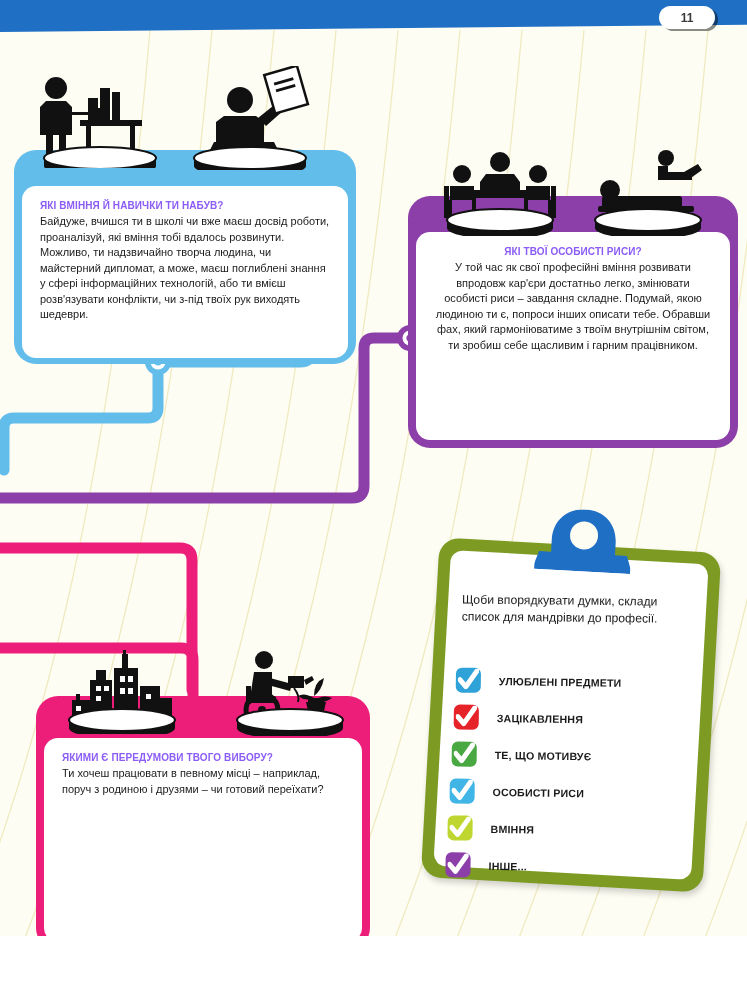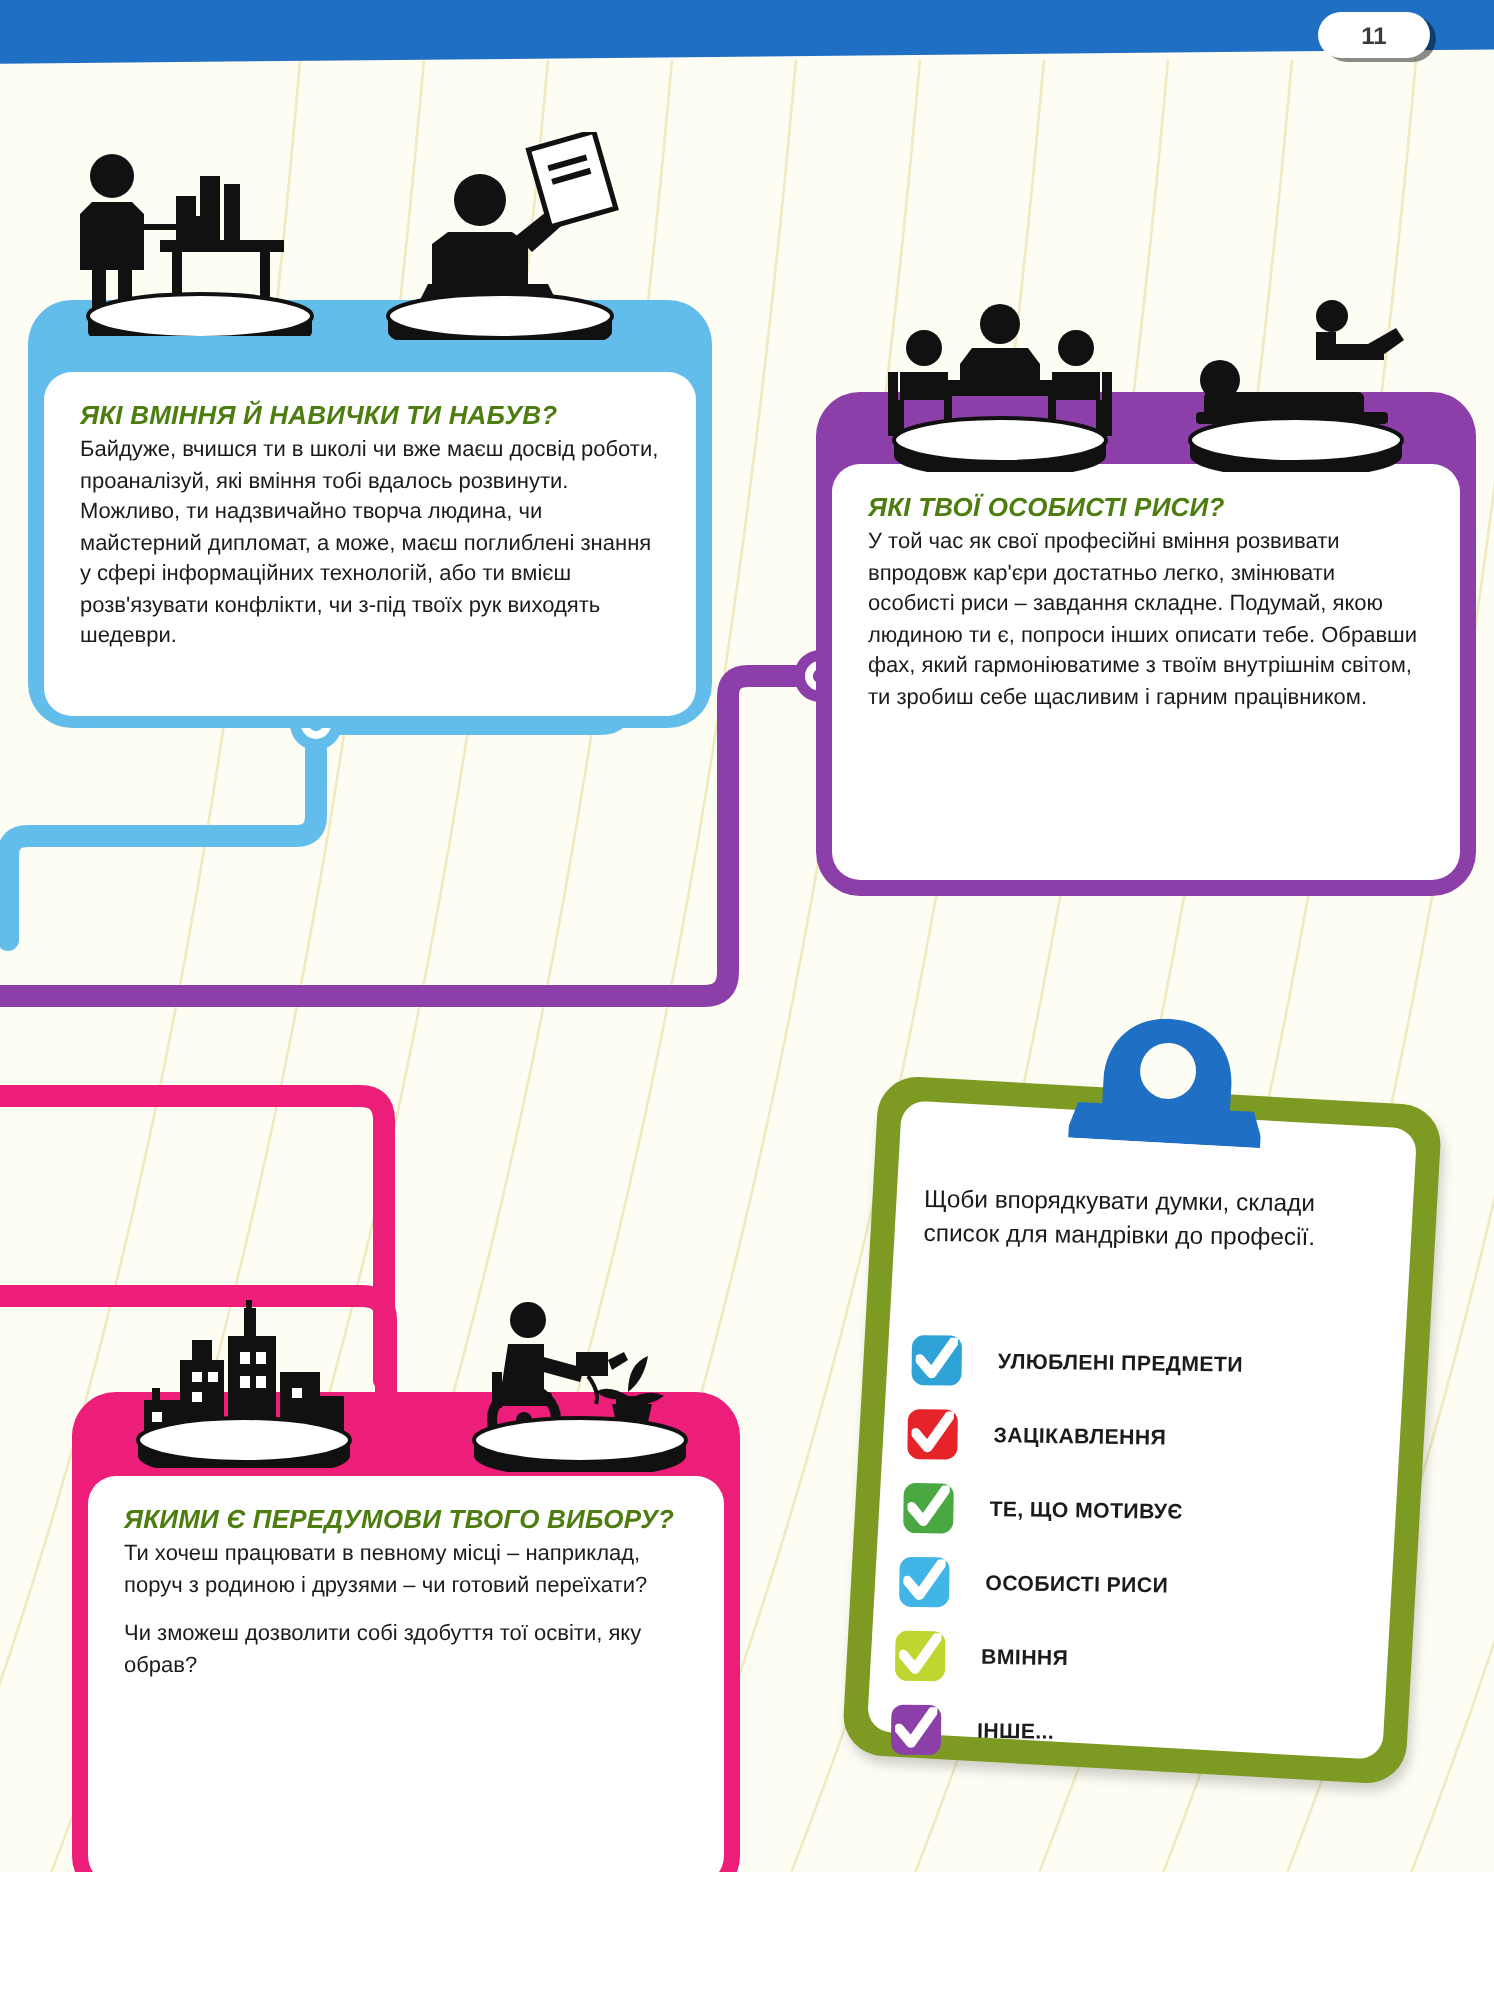--- a/index.html
+++ b/index.html
@@ -47,40 +47,39 @@
   }
   .card-inner {
     position: absolute;
     background: #fff;
     border-radius: 14px;
     z-index: 4;
     padding: 14px 18px 10px 18px;
   }
   .card-title {
     font-weight: 700;
-    font-size: 13px;
+    font-size: 10px;
     letter-spacing: .1px;
-    color: #4d7c0f;
+    color: #8b5cf6;
     margin-bottom: 3px;
-    font-style: italic;
   }
   .card-body p {
     font-size: 11px;
     line-height: 1.41;
     color: #1b1b1b;
     margin-bottom: 9px;
   }
   .card-body p:last-child { margin-bottom: 0; }
 
   
   #card-skills-outer { left: 14px; top: 150px; width: 342px; height: 214px; background: #63bdeb; }
   #card-skills-inner { left: 22px; top: 186px; width: 326px; height: 172px; }
 
   #card-traits-outer { left: 408px; top: 196px; width: 330px; height: 252px; background: #8c3fa8; }
-  #card-traits-inner { left: 416px; top: 232px; width: 314px; height: 208px; }
+  #card-traits-inner { left: 416px; top: 232px; width: 314px; height: 208px; text-align: center; }
 
   #card-prereq-outer { left: 36px; top: 696px; width: 334px; height: 254px; background: #ec1e79; }
   #card-prereq-inner { left: 44px; top: 738px; width: 318px; height: 204px; }
 
   
   .illu { position: absolute; z-index: 5; }
 
   
   #clipboard-wrap {
     position: absolute;
@@ -341,21 +340,20 @@
     <div class="card-body">
       <p>У той час як свої професійні вміння розвивати впродовж кар'єри достатньо легко, змінювати особисті риси – завдання складне. Подумай, якою людиною ти є, попроси інших описати тебе. Обравши фах, який гармоніюватиме з твоїм внутрішнім світом, ти зробиш себе щасливим і гарним працівником.</p>
     </div>
   </div>
 
   <div class="card-outer" id="card-prereq-outer"></div>
   <div class="card-inner" id="card-prereq-inner">
     <div class="card-title">ЯКИМИ Є ПЕРЕДУМОВИ ТВОГО ВИБОРУ?</div>
     <div class="card-body">
       <p>Ти хочеш працювати в певному місці – наприклад, поруч з родиною і друзями – чи готовий переїхати?</p>
-      <p>Чи зможеш дозволити собі здобуття тої освіти, яку обрав?</p>
     </div>
   </div>
 
   <div id="clipboard-wrap">
     <div id="clipboard-frame"></div>
     <div id="clipboard-paper"></div>
     <svg id="clipboard-clip" viewBox="0 0 96 62">
       <path d="M48 0 C 28 0 16 14 16 32 L16 44 L4 44 L-2 62 L98 62 L92 44 L80 44 L80 32 C80 14 68 0 48 0 Z" fill="#1f6fc4"></path>
       <circle cx="48" cy="26" r="14" fill="#fefdf4"></circle>
     </svg>

